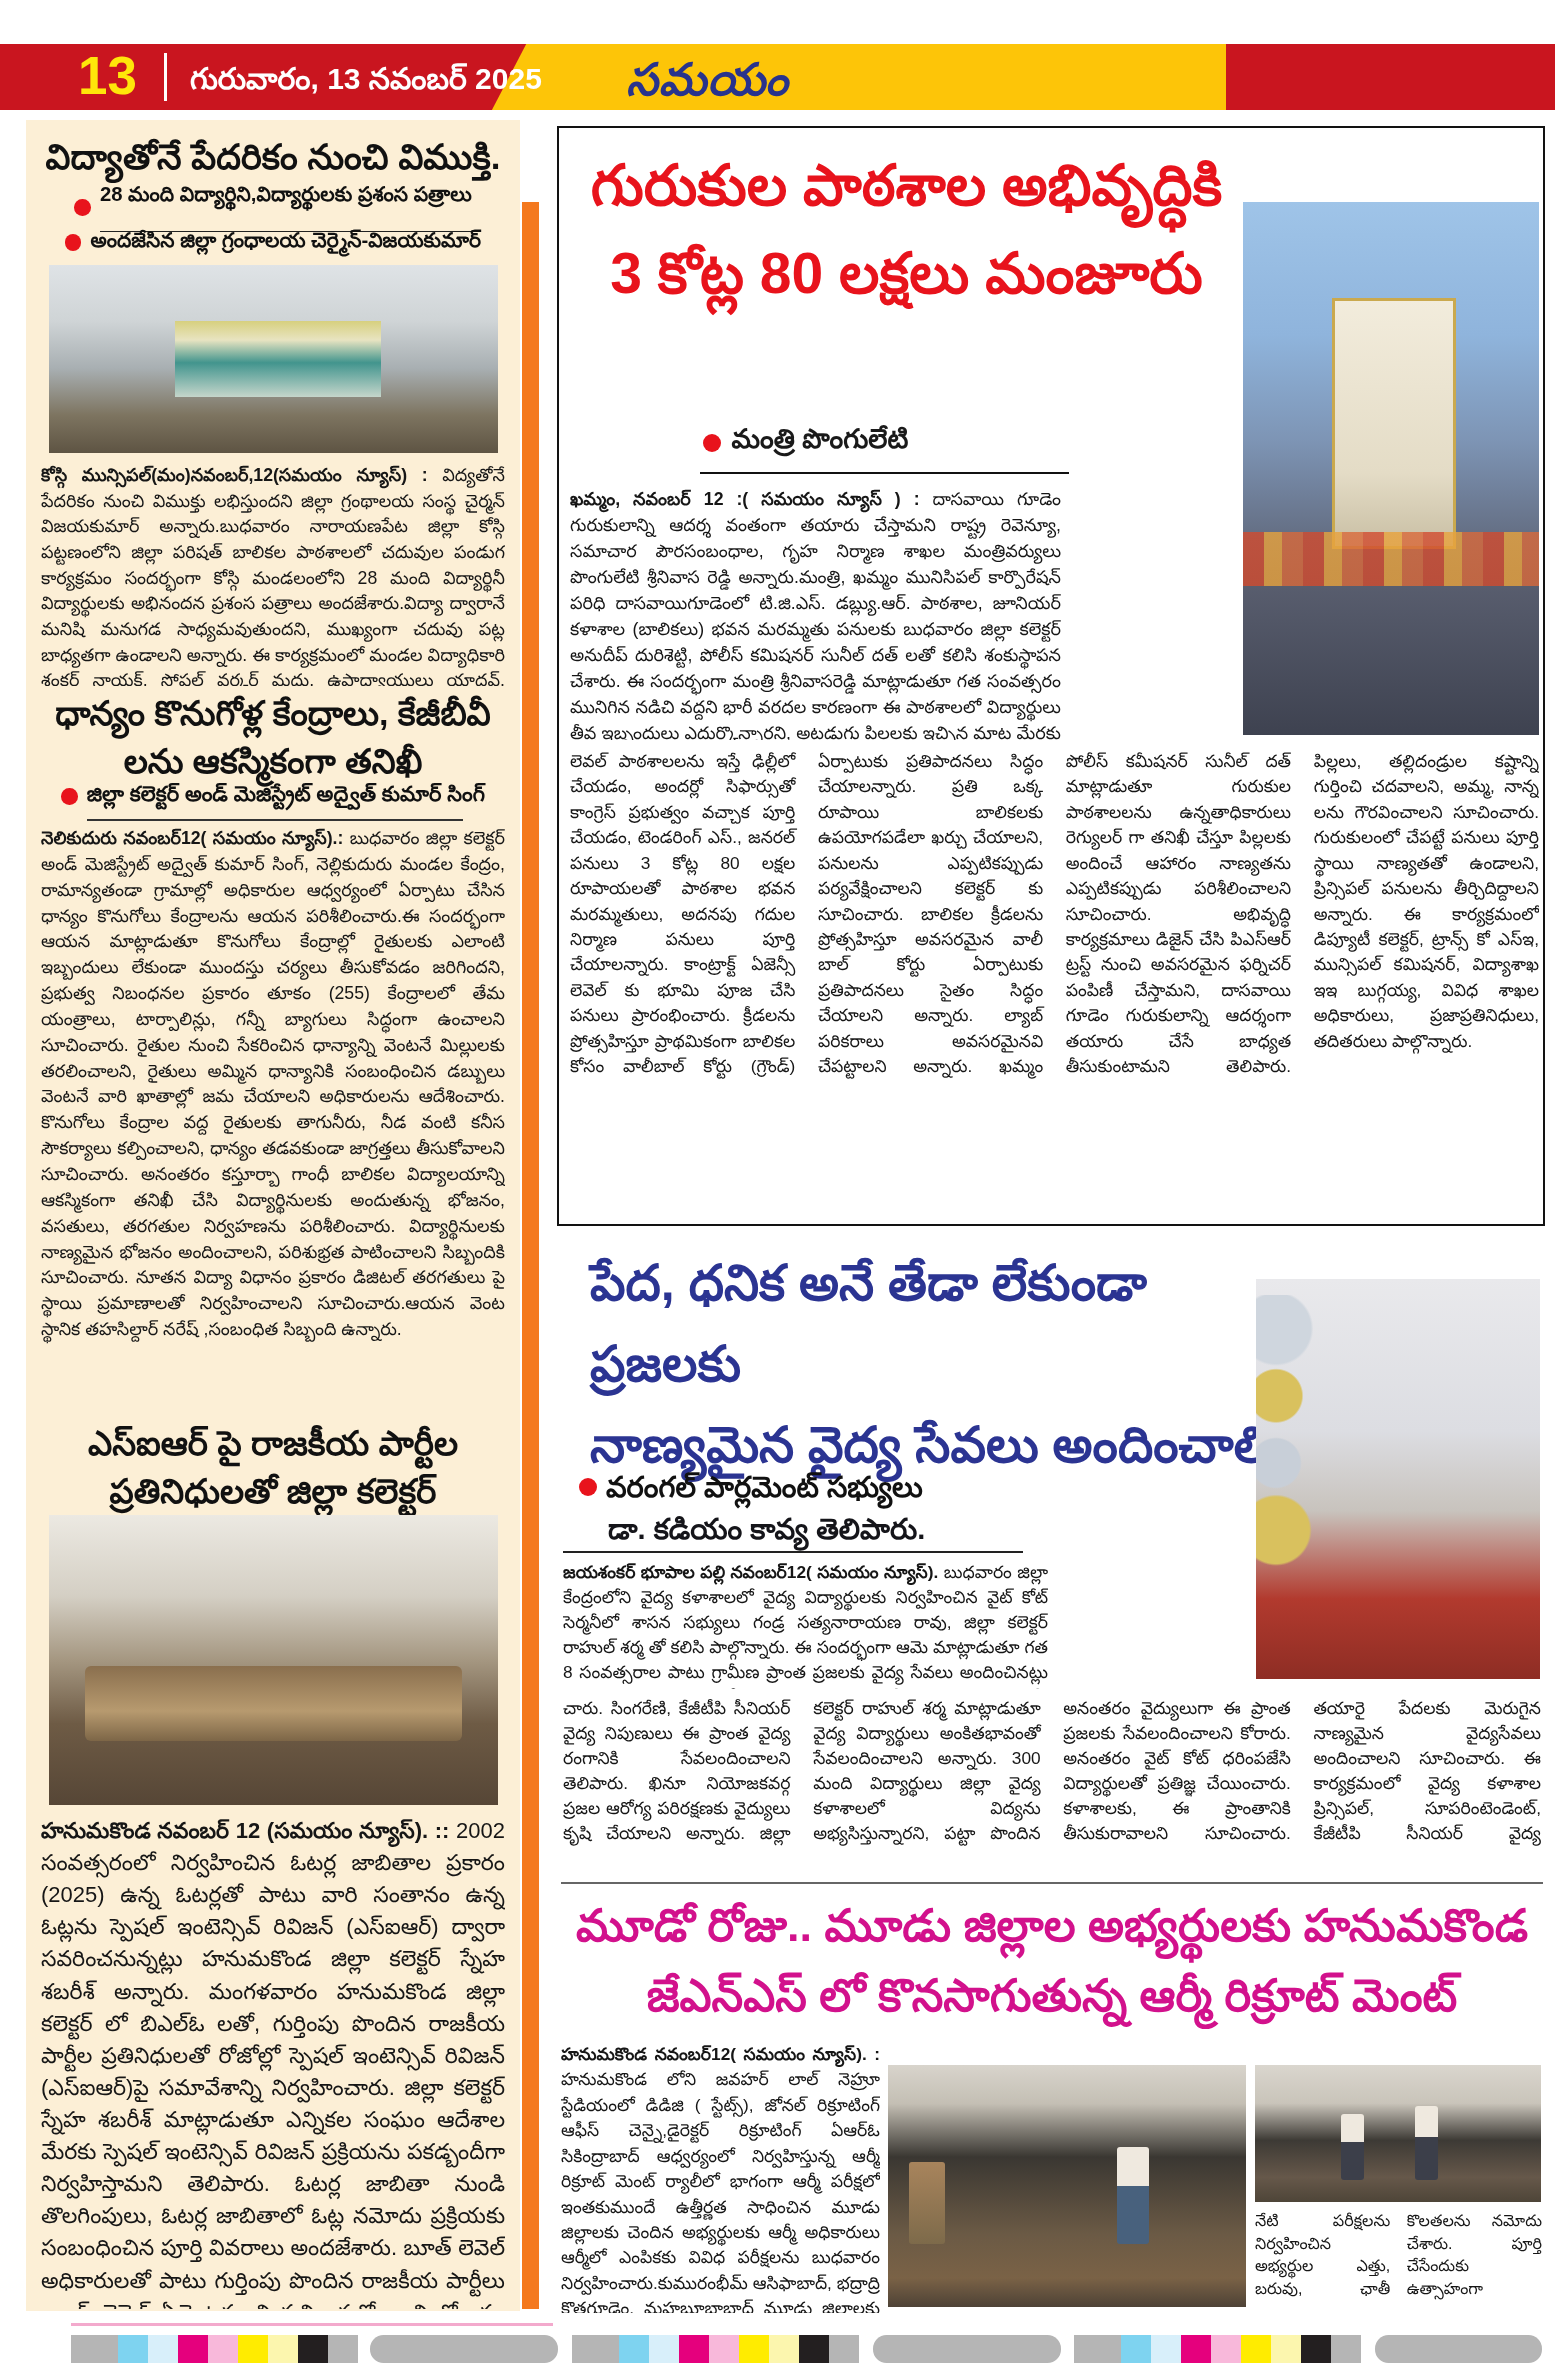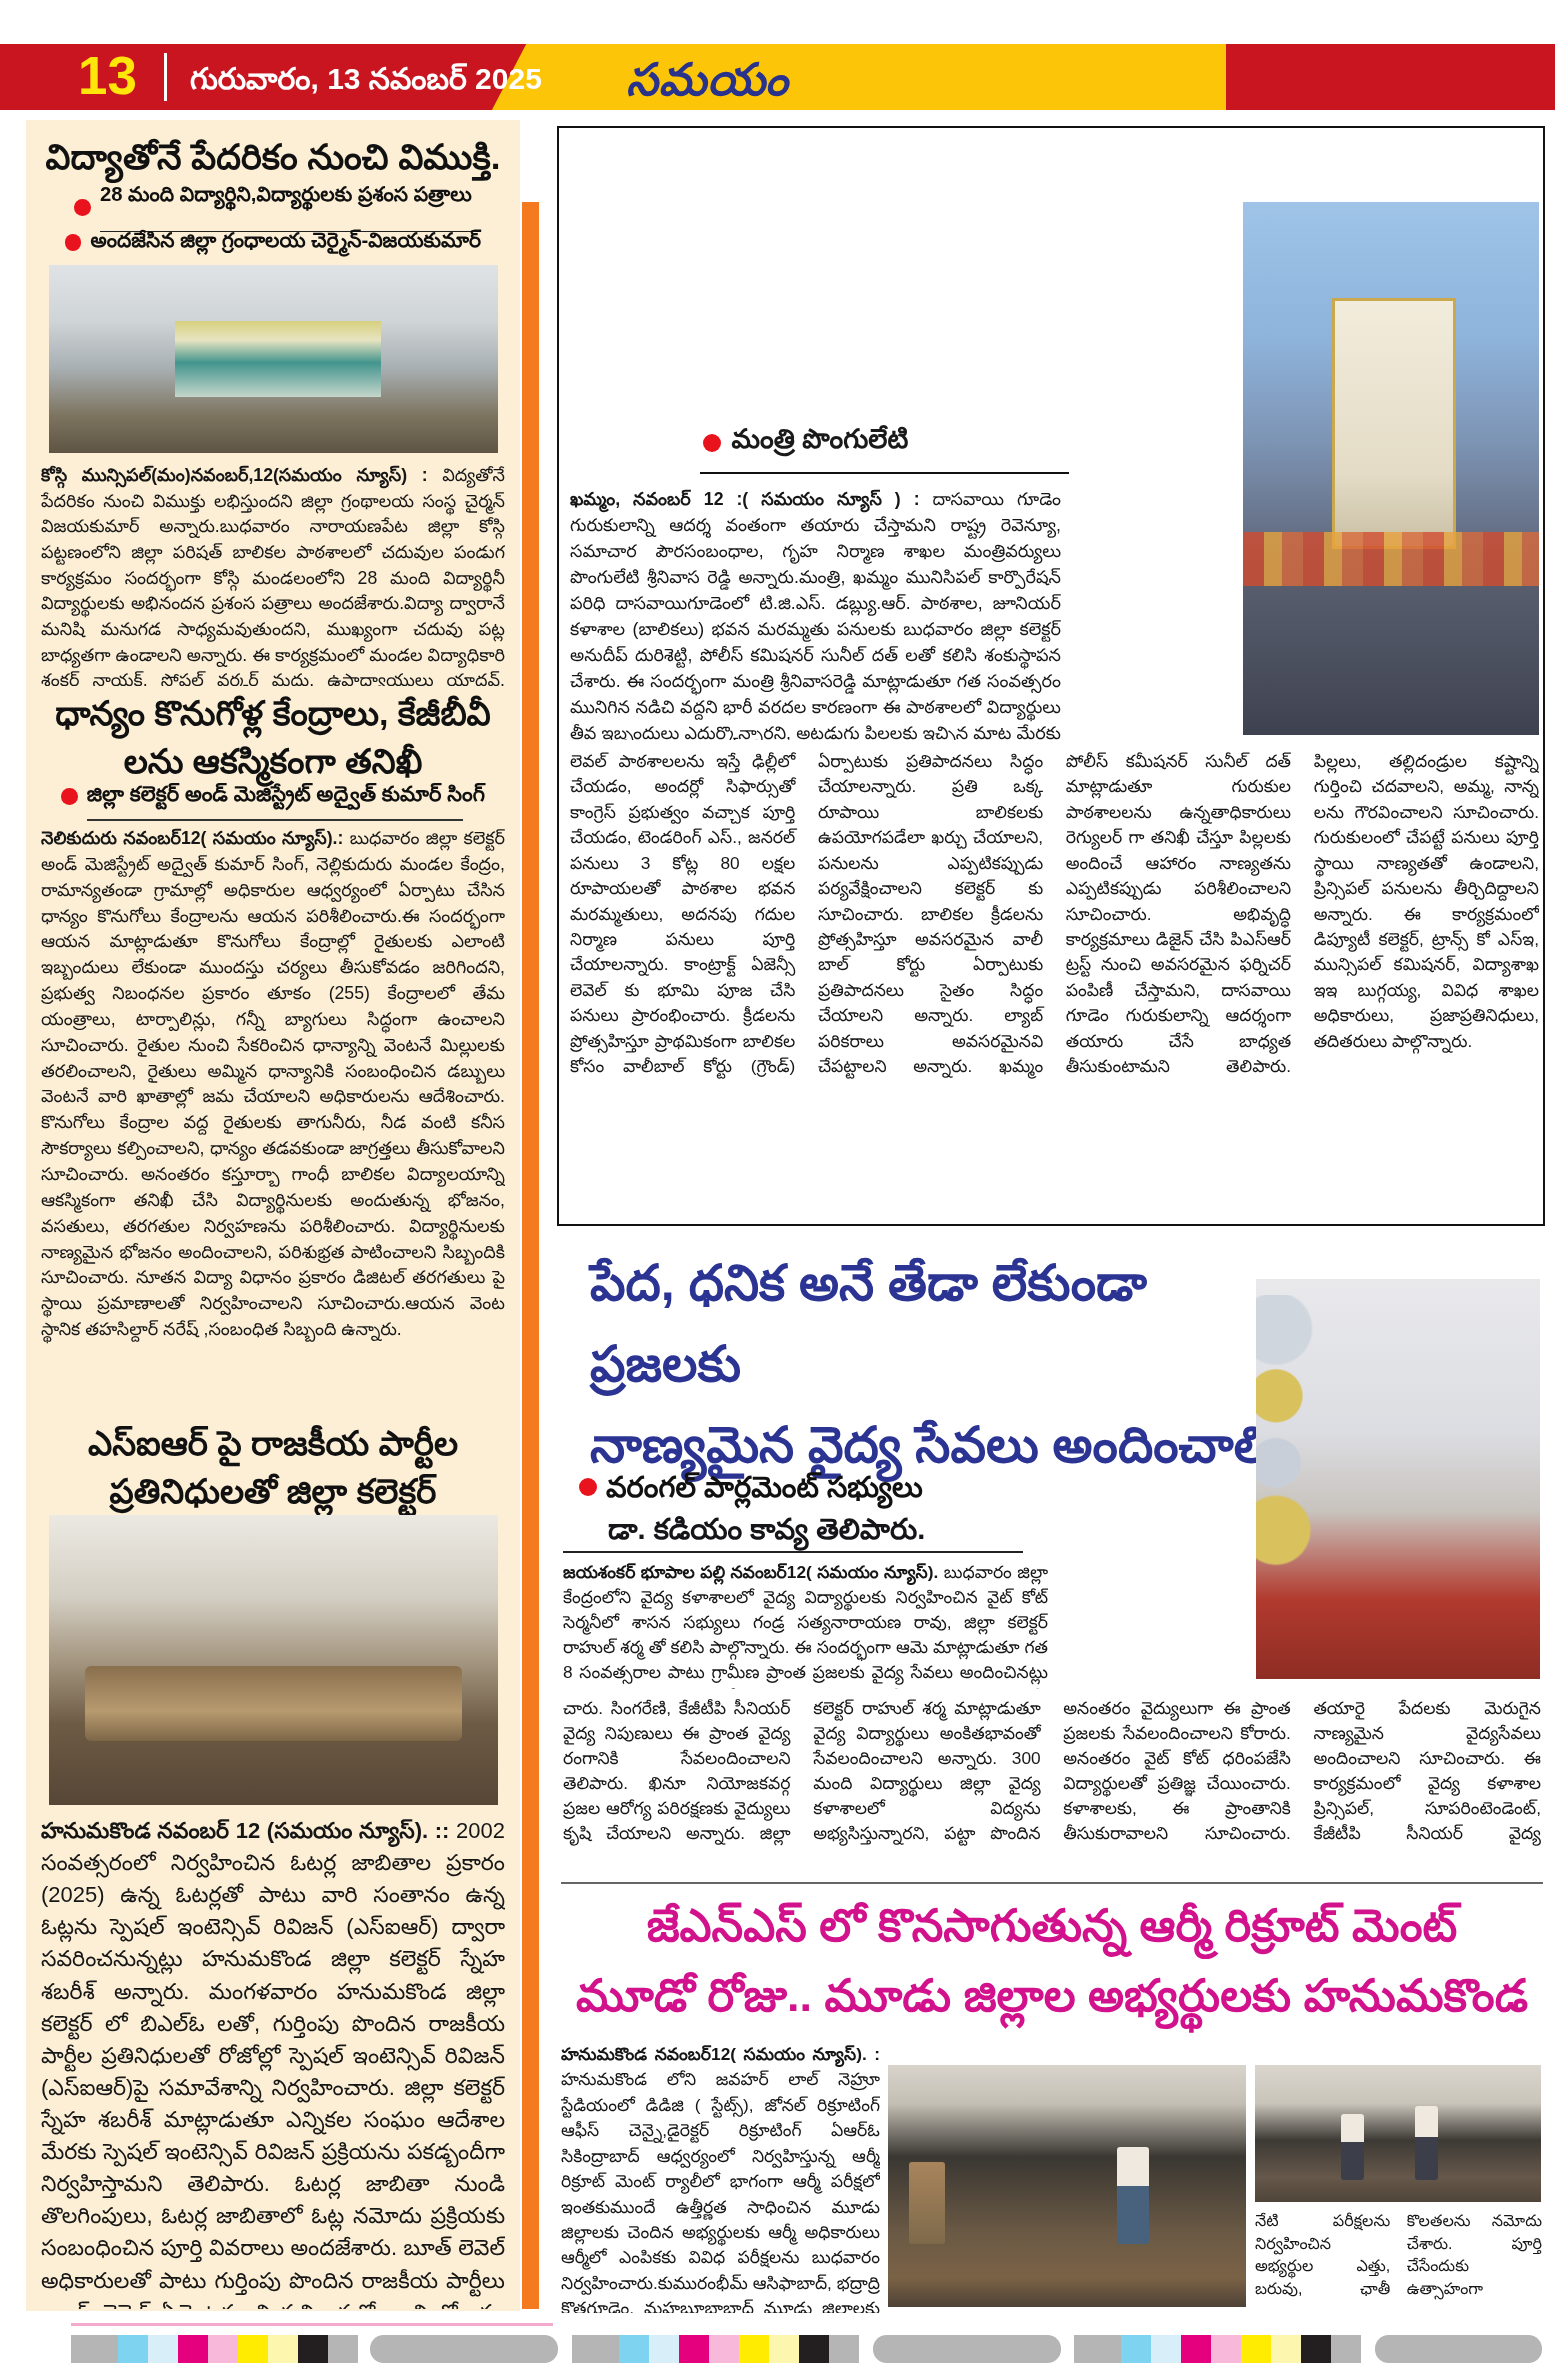--- a/index.html
+++ b/index.html
@@ -99,20 +99,24 @@
 
   <div class="lhead" style="top:1419px;font-size:34px;">ఎస్ఐఆర్ పై రాజకీయ పార్టీల ప్రతినిధులతో జిల్లా కలెక్టర్ సమావేశం</div>
   <div class="photo" style="left:49px;top:1515px;width:449px;height:290px;background:linear-gradient(180deg,#ece9e2 0%,#d4cfc4 28%,#a59781 50%,#6e5b45 72%,#564636 100%);">
     <div class="band" style="left:8%;top:52%;width:84%;height:26%;background:linear-gradient(180deg,#8a6f4e 0%,#b79a6f 60%,#7d6647 100%);border-radius:6px;"></div>
   </div>
   <div class="body-text" style="left:41px;top:1815px;width:464px;height:494px;font-size:22px;line-height:1.46;">
     <p><b class="dl">హనుమకొండ నవంబర్ 12 (సమయం న్యూస్). :: </b><span>2002 సంవత్సరంలో నిర్వహించిన ఓటర్ల జాబితాల ప్రకారం (2025) ఉన్న ఓటర్లతో పాటు వారి సంతానం ఉన్న ఓట్లను స్పెషల్ ఇంటెన్సివ్ రివిజన్ (ఎస్ఐఆర్) ద్వారా సవరించనున్నట్లు హనుమకొండ జిల్లా కలెక్టర్ స్నేహ శబరీశ్ అన్నారు. మంగళవారం హనుమకొండ జిల్లా కలెక్టర్ లో బిఎల్ఓ లతో, గుర్తింపు పొందిన రాజకీయ పార్టీల ప్రతినిధులతో రోజోల్లో స్పెషల్ ఇంటెన్సివ్ రివిజన్ (ఎస్ఐఆర్)పై సమావేశాన్ని నిర్వహించారు. జిల్లా కలెక్టర్ స్నేహ శబరీశ్ మాట్లాడుతూ ఎన్నికల సంఘం ఆదేశాల మేరకు స్పెషల్ ఇంటెన్సివ్ రివిజన్ ప్రక్రియను పకడ్బందీగా నిర్వహిస్తామని తెలిపారు. ఓటర్ల జాబితా నుండి తొలగింపులు, ఓటర్ల జాబితాలో ఓట్ల నమోదు ప్రక్రియకు సంబంధించిన పూర్తి వివరాలు అందజేశారు. బూత్ లెవెల్ అధికారులతో పాటు గుర్తింపు పొందిన రాజకీయ పార్టీలు బూత్ లెవెల్ ఏజెంట్లను నియమించుకోవాలని కోరారు. ఈ సమావేశంలో జాయింట్ కలెక్టర్, వివిధ రాజకీయ పార్టీల ప్రతినిధులు, బిఎల్ఓ లు, అధికారులు పాల్గొన్నారు. ఈ సమావేశంలో జనసమితి, పలువురు అధ్యక్షులు/ ఈశాన్యాం రాఘవ్ రెడ్డి, దాక్టర్ నారాయణ, ఎన్నికల వివిధ సూపరింటెండెంట్ జగన్ మోహన్, వివిధ రాజకీయ పార్టీల ప్రతినిధులు రాజేందర్ రెడ్డి, పి. ప్రవీణ్ కుమార్, కుసుమ కల్యాణవతి, సయ్యద్ హైజాబ్, నాగేంద్ర లింగం, బి. నరేష్, తదితరులు పాల్గొన్నారు.</span></p>
   </div>
 
   <div class="boxA"></div>
+  <div class="headA">
+    <div>గురుకుల పాఠశాల అభివృద్ధికి</div>
+    <div>3 కోట్ల 80 లక్షలు మంజూరు</div>
+  </div>
   <div class="photo" style="left:1243px;top:202px;width:296px;height:533px;background:linear-gradient(180deg,#9fc4e8 0%,#8fb4dc 25%,#7d94b4 45%,#5a5f70 70%,#3e4250 100%);">
     <div class="band" style="left:30%;top:18%;width:40%;height:46%;background:linear-gradient(180deg,#f2ecdc 0%,#e4dcc6 70%,#c9bfa4 100%);border:3px solid #caa94e;"></div>
     <div class="band" style="left:0;top:62%;width:100%;height:10%;background:repeating-linear-gradient(90deg,#d24b2e 0 21px,#e8a23c 21px 39px,#d9693a 39px 60px);opacity:.8;"></div>
   </div>
   <div class="subA">
     <span class="dot" style="width:18px;height:18px;"></span>
     <span>మంత్రి పొంగులేటి</span>
   </div>
   <div class="rule" style="left:700px;top:472px;width:369px;height:2.3px;background:#111;"></div>
   <div class="body-text" style="left:570px;top:486px;width:491px;height:254px;font-size:17.7px;line-height:1.47;">
@@ -139,22 +143,22 @@
   <div class="rule" style="left:563px;top:1551px;width:460px;height:1.5px;background:#222;"></div>
   <div class="body-text" style="left:563px;top:1560px;width:485px;height:129px;font-size:17.3px;line-height:1.45;">
     <p><b class="dl">జయశంకర్ భూపాల పల్లి నవంబర్12( సమయం న్యూస్). </b><span>బుధవారం జిల్లా కేంద్రంలోని వైద్య కళాశాలలో వైద్య విద్యార్థులకు నిర్వహించిన వైట్ కోట్ సెర్మనీలో శాసన సభ్యులు గండ్ర సత్యనారాయణ రావు, జిల్లా కలెక్టర్ రాహుల్ శర్మ తో కలిసి పాల్గొన్నారు. ఈ సందర్భంగా ఆమె మాట్లాడుతూ గత 8 సంవత్సరాల పాటు గ్రామీణ ప్రాంత ప్రజలకు వైద్య సేవలు అందించినట్లు తెలిపారు. వైద్య వృత్తిలో బాధపడుతూ వైద్య సేవలకు దగ్గరకు వచ్చే ప్రజలకు ప్రేమతో చేయూత వైద్య సేవలు అందించాలని సూచించారు. భవిష్యత్తులో మంచి వైద్యులు గా నిలబడాలంటే ఎన్నో సమస్యలు, సవాళ్లను ఎదుర్కోవాల్సి ఉంటుందని, వాటిని ఎదుర్కొని మంచి వైద్యులుగా పైకి రావాలని సూచించారు. ఈ ప్రాంతంలోని వైద్య కళాశాలలో చదువుకొని మంచి పేరు ప్రఖ్యాతలు తీసుకురావాలని తెలిపారు.</span></p>
   </div>
   <div class="body-text cols4" style="left:563px;top:1696px;width:978px;height:173px;font-size:17.3px;line-height:1.45;">
     <p>చారు. సింగరేణి, కేజీటీపి సీనియర్ వైద్య నిపుణులు ఈ ప్రాంత వైద్య రంగానికి సేవలందించాలని తెలిపారు. ఖినూ నియోజకవర్గ ప్రజల ఆరోగ్య పరిరక్షణకు వైద్యులు కృషి చేయాలని అన్నారు. జిల్లా కలెక్టర్ రాహుల్ శర్మ మాట్లాడుతూ వైద్య విద్యార్థులు అంకితభావంతో సేవలందించాలని అన్నారు. 300 మంది విద్యార్థులు జిల్లా వైద్య కళాశాలలో విద్యను అభ్యసిస్తున్నారని, పట్టా పొందిన అనంతరం వైద్యులుగా ఈ ప్రాంత ప్రజలకు సేవలందించాలని కోరారు. అనంతరం వైట్ కోట్ ధరింపజేసి విద్యార్థులతో ప్రతిజ్ఞ చేయించారు. కళాశాలకు, ఈ ప్రాంతానికి తీసుకురావాలని సూచించారు. తయారై పేదలకు మెరుగైన నాణ్యమైన వైద్యసేవలు అందించాలని సూచించారు. ఈ కార్యక్రమంలో వైద్య కళాశాల ప్రిన్సిపల్, సూపరింటెండెంట్, కేజీటీపి సీనియర్ వైద్య అధ్యాపకులు, వైద్య విద్యార్థుల తల్లిదండ్రులు, తదితరులు పాల్గొన్నారు.</p>
   </div>
 
   <div class="rule" style="left:561px;top:1882px;width:982px;height:1.5px;background:#666;"></div>
   <div class="headC">
+    <div>మూడో రోజు.. మూడు జిల్లాల అభ్యర్థులకు హనుమకొండ</div>
     <div>జేఎన్ఎస్ లో  కొనసాగుతున్న ఆర్మీ రిక్రూట్ మెంట్</div>
-    <div>మూడో రోజు.. మూడు జిల్లాల అభ్యర్థులకు హనుమకొండ</div>
   </div>
   <div class="body-text" style="left:561px;top:2042px;width:319px;height:271px;font-size:17.3px;line-height:1.47;">
     <p><b class="dl">హనుమకొండ నవంబర్12( సమయం న్యూస్). : </b><span>హనుమకొండ లోని జవహర్ లాల్ నెహ్రూ స్టేడియంలో డిడిజి ( స్టేట్స్), జోనల్ రిక్రూటింగ్ ఆఫీస్ చెన్నై,డైరెక్టర్ రిక్రూటింగ్ ఏఆర్ఓ సికింద్రాబాద్ ఆధ్వర్యంలో నిర్వహిస్తున్న ఆర్మీ రిక్రూట్ మెంట్ ర్యాలీలో భాగంగా ఆర్మీ పరీక్షలో ఇంతకుముందే ఉత్తీర్ణత సాధించిన మూడు జిల్లాలకు చెందిన అభ్యర్థులకు ఆర్మీ అధికారులు ఆర్మీలో ఎంపికకు వివిధ పరీక్షలను బుధవారం నిర్వహించారు.కుమురంభీమ్ ఆసిఫాబాద్, భద్రాద్రి కొత్తగూడెం, మహబూబాబాద్ మూడు జిల్లాలకు చెందిన అభ్యర్థులు 794 ఆర్మీ నిర్వహించిన పరీక్షలలో ఉత్తీర్ణులై జరిగిన జేఎన్ఎస్ లో నిర్వహించిన ఆర్మీ రిక్రూట్మెంట్ ర్యాలీ ఎనిమిది పరీక్షలకు 623 హాజరుకావడం.. ఈ సందర్భంగా మూడు జిల్లాలకు చెందిన 623 మంది అభ్యర్థులకు ఆర్మీ అధికారులు రన్నింగ్, ఫిజికల్ ఫిట్ పరీక్షలను నిర్వహించారు.</span></p>
   </div>
   <div class="photo" style="left:888px;top:2065px;width:358px;height:242px;background:linear-gradient(180deg,#d8d4cc 0%,#c4bfb4 16%,#3a3732 38%,#6b5a45 70%,#7a6246 88%,#4e4236 100%);">
     <div class="band" style="left:6%;top:40%;width:10%;height:34%;background:linear-gradient(180deg,#a8845c,#7d6a4a);border-radius:3px;"></div>
     <div class="band" style="left:64%;top:34%;width:9%;height:40%;background:linear-gradient(180deg,#efe9df 0 40%,#48617d 40% 100%);border-radius:3px;"></div>
   </div>
   <div class="photo" style="left:1255px;top:2065px;width:286px;height:137px;background:linear-gradient(180deg,#dad6ce 0%,#c9c4ba 28%,#3d3a35 55%,#66584a 82%,#4e4538 100%);">
     <div class="band" style="left:30%;top:36%;width:8%;height:48%;background:linear-gradient(180deg,#efe9df 0 42%,#3c3f4a 42% 100%);border-radius:3px;"></div>

